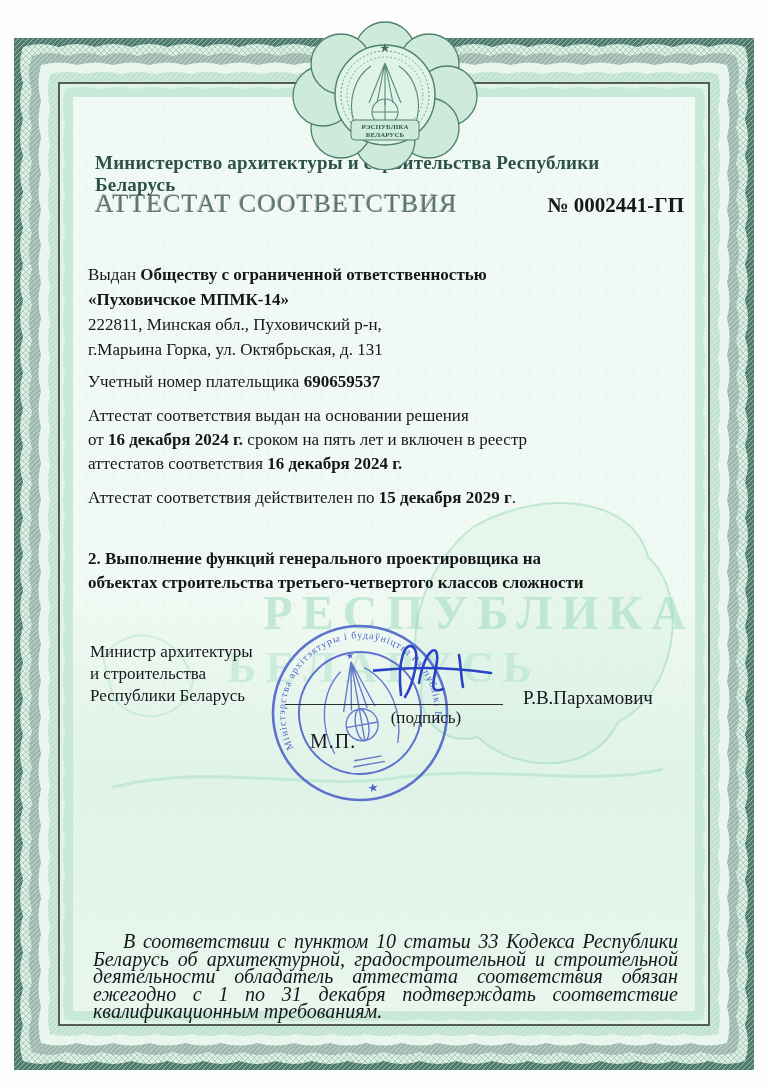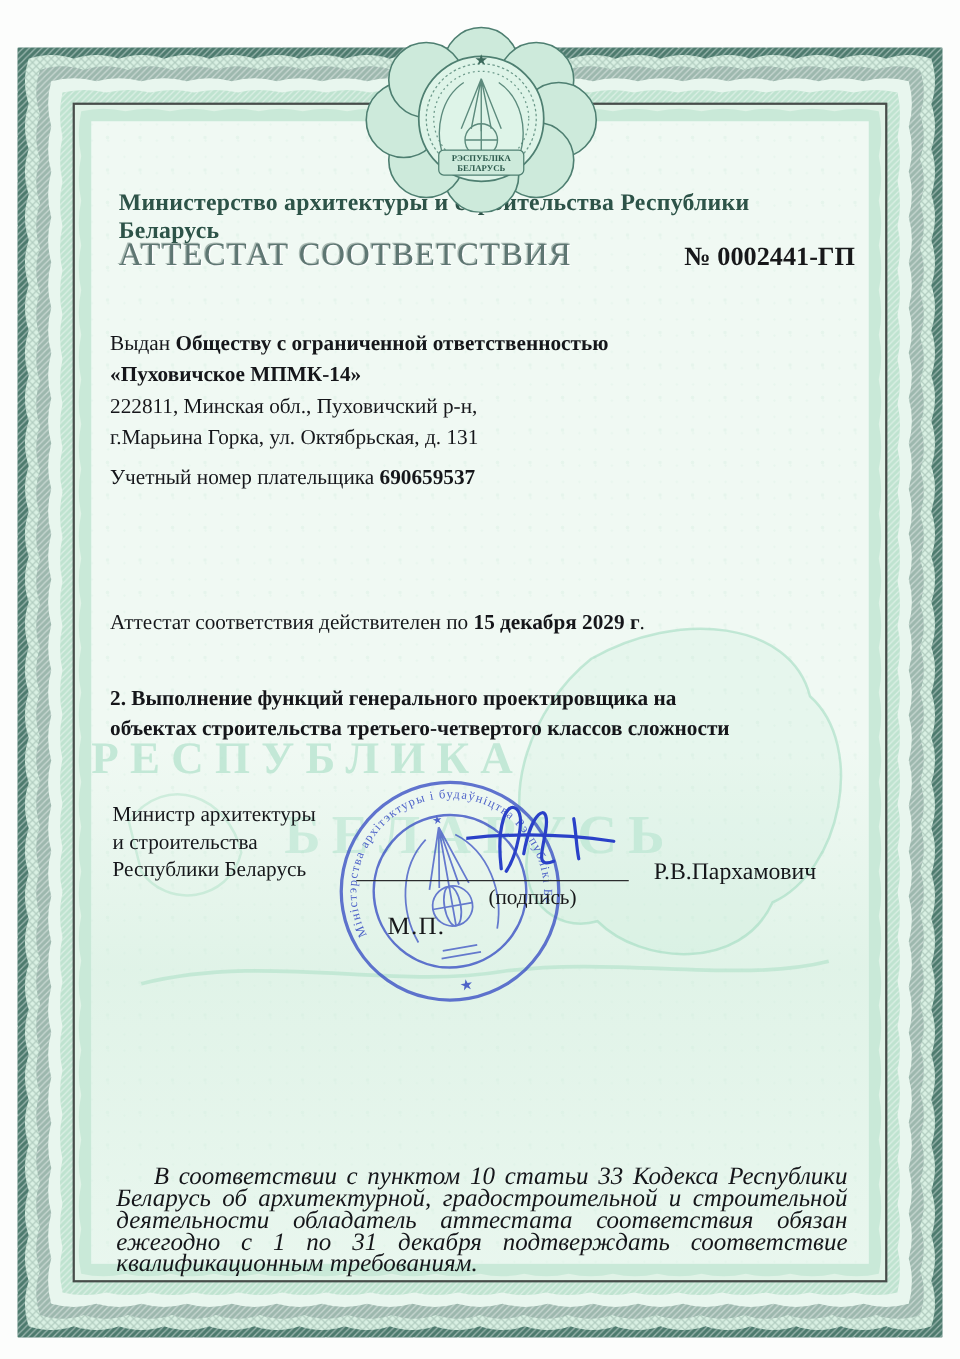--- a/index.html
+++ b/index.html
@@ -24,21 +24,21 @@
     text-shadow:1px 1px 0 rgba(255,255,255,.85), -1px -1px 0 rgba(42,72,62,.35);}
   .cert-no{margin-left:auto;padding-right:6px;font-size:21px;font-weight:bold;color:#17181a;white-space:nowrap;}
   .body-text{font-size:17px;color:#15161a;}
   .issued{left:15px;top:165px;width:580px;line-height:25px;}
   .payer{left:15px;top:272px;width:580px;line-height:25px;}
   .basis{left:15px;top:307px;width:580px;line-height:24px;}
   .validity{left:15px;top:389px;width:580px;line-height:24px;}
   .rights-label{left:15px;top:426px;width:580px;line-height:24px;}
   .rights-item{left:15px;top:450px;width:595px;line-height:24px;font-weight:bold;}
   .minister{left:17px;top:544px;width:260px;line-height:22px;}
-  .wm1{left:0;top:488px;width:622px;text-align:left;font-size:36px;font-weight:bold;
+  .wm1{left:0;top:488px;width:622px;text-align:right;font-size:48px;font-weight:bold;
     color:rgba(158,219,192,.55);letter-spacing:9px;z-index:0;}
   .wm2{left:0;top:545px;width:622px;text-align:center;font-size:44px;font-weight:bold;
     color:rgba(158,219,192,.40);letter-spacing:9px;z-index:0;}
   .stamp-wrap{left:187px;top:516px;width:200px;height:200px;z-index:2;transform:rotate(-10deg);opacity:.88;}
   .sig-svg{left:300px;top:536px;width:150px;height:90px;z-index:4;}
   .sig-line{left:212px;top:607px;width:218px;border-bottom:1.6px solid #2b2c2e;z-index:4;}
   .sig-caption{left:268px;top:611px;width:170px;text-align:center;font-size:17px;color:#17181a;z-index:4;}
   .sig-name{left:450px;top:590px;font-size:19px;color:#15161a;z-index:4;white-space:nowrap;}
   .seal-abbr{left:237px;top:633px;font-size:20px;color:#17181a;z-index:4;letter-spacing:1px;}
   .footer-note{left:20px;top:836px;width:585px;font-size:20px;line-height:17.5px;font-style:italic;
@@ -120,20 +120,25 @@
       <span>Выдан </span><b>Обществу с ограниченной ответственностью</b><br>
       <b>«Пуховичское МПМК-14»</b><br>
       <span>222811, Минская обл., Пуховичский р-н,</span><br>
       <span>г.Марьина Горка, ул. Октябрьская, д. 131</span>
     </div>
 
     <div class="abs payer body-text">
       <span>Учетный номер плательщика </span><b>690659537</b>
     </div>
 
+    <div class="abs basis body-text">
+      <span>Аттестат соответствия выдан на основании решения</span><br>
+      <span>от </span><b>16 декабря 2024 г.</b><span> сроком на пять лет и включен в реестр</span><br>
+      <span>аттестатов соответствия </span><b>16 декабря 2024 г.</b>
+    </div>
 
     <div class="abs validity body-text">
       <span>Аттестат соответствия действителен по </span><b>15 декабря 2029 г</b><span>.</span>
     </div>
 
     <div class="abs rights-item body-text">
       <span>2. Выполнение функций генерального проектировщика на</span><br>
       <span>объектах строительства третьего-четвертого классов сложности</span>
     </div>
 

